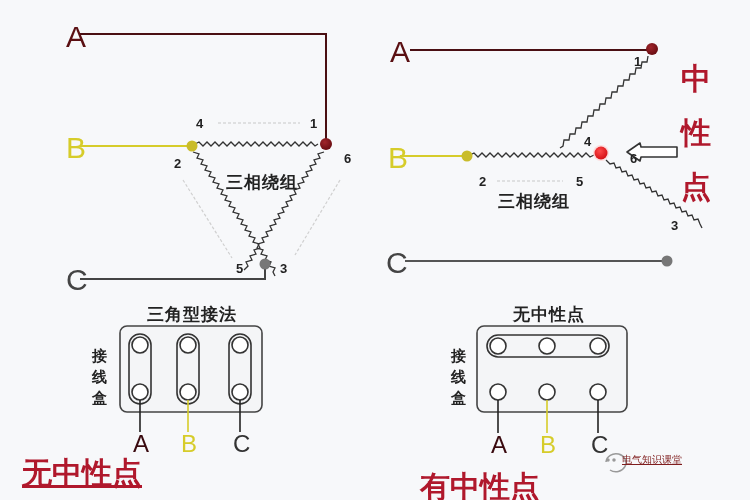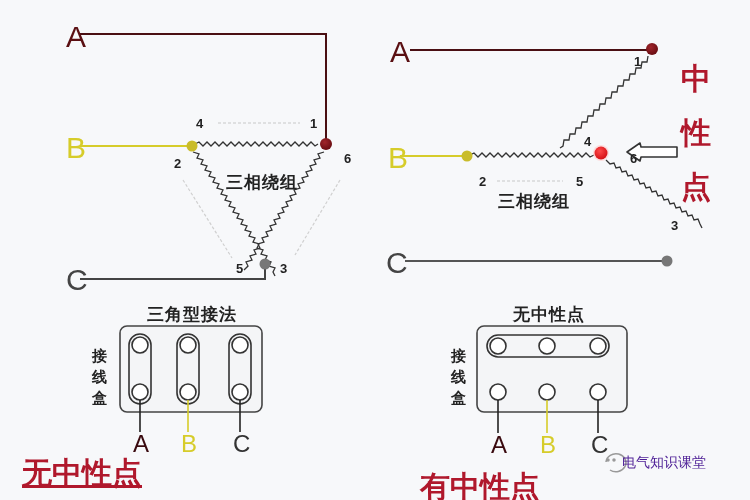--- a/index.html
+++ b/index.html
@@ -6,21 +6,21 @@
   body{width:750px;height:500px;overflow:hidden;background:#f7f8fa;font-family:"DejaVu Sans","Liberation Sans",sans-serif;position:relative;}
   #canvas{position:absolute;left:0;top:0;width:750px;height:500px;}
   .lbl{position:absolute;line-height:1;white-space:nowrap;}
   .phase{font-family:"Liberation Sans",sans-serif;font-size:30px;}
   .num{font-family:"Liberation Sans",sans-serif;font-size:13px;font-weight:bold;color:#222;}
   .cap{font-size:17px;font-weight:bold;color:#222;letter-spacing:1px;}
   .vert{font-size:15px;font-weight:bold;color:#222;width:18px;line-height:21px;}
   .neutral{font-size:30px;font-weight:bold;color:#b0182c;width:34px;line-height:54px;text-align:center;}
   .big{font-size:30px;font-weight:bold;color:#b0182c;letter-spacing:0px;}
   .u{text-decoration:underline;text-decoration-thickness:3px;text-underline-offset:2px;}
-  .wm{font-size:14px;color:#4c1d95;}
+  .wm{font-size:10px;color:#7f1d1d;text-decoration:underline;}
   .cond{font-family:"Liberation Sans",sans-serif;font-size:24px;}
 </style>
 </head>
 <body>
 
 <svg id="canvas" viewBox="0 0 750 500" xmlns="http://www.w3.org/2000/svg">
   <defs>
     <radialGradient id="gRed" cx="40%" cy="35%" r="65%">
       <stop offset="0%" stop-color="#ff4a4a"></stop>
         <stop offset="100%" stop-color="#d41015"></stop>

